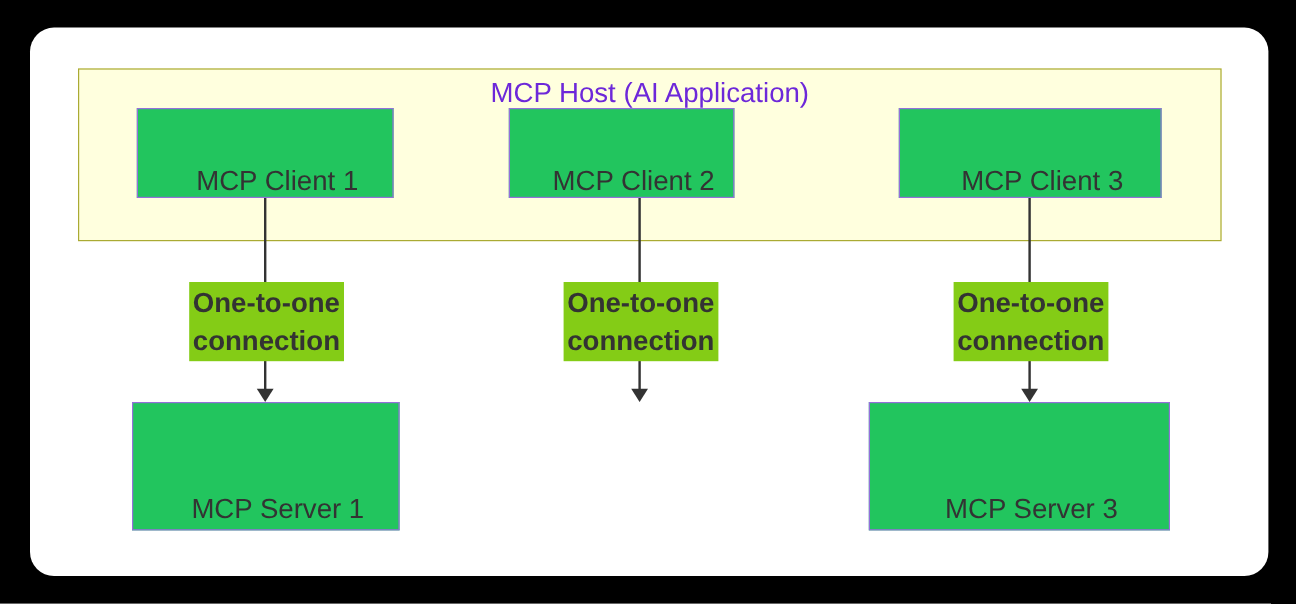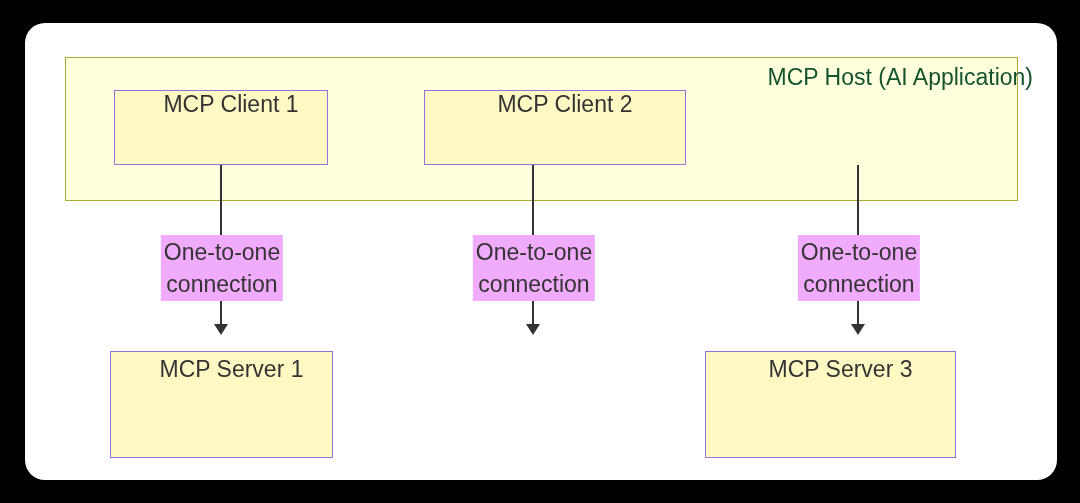--- a/index.html
+++ b/index.html
@@ -29,51 +29,51 @@
     left: 40px;
     top: 34px;
     width: 953px;
     height: 144px;
     background: #ffffde;
     border: 1px solid #aaaa33;
     box-sizing: border-box;
   }
   .host-title {
     position: absolute;
-    left: 16px;
+    left: 0;
     top: 4px;
     width: 100%;
-    text-align: right;
+    text-align: center;
     font-size: 23px;
     line-height: 30px;
-    color: #14532d;
+    color: #6d28d9;
   }
   .node {
     position: absolute;
-    background: #fef9c3;
+    background: #22c55e;
     border: 1px solid #9370db;
     box-sizing: border-box;
     display: flex;
     flex-direction: column;
     align-items: center;
-    justify-content: flex-start;
+    justify-content: flex-end;
     text-align: center;
     font-size: 23px;
     color: #333333;
     padding-left: 20px;
   }
   .client { top: 67px; height: 75px; }
   .client.c1 { left: 89px;  width: 214px; }
-  .client.c2 { left: 399px; width: 262px; }
+  .client.c2 { left: 399px; width: 188px; }
   .client.c3 { left: 724px; width: 219px; }
   
-  .server { top: 312px; height: 107px; line-height: 34px; margin-top: 16px; }
+  .server { top: 312px; height: 107px; line-height: 34px; }
   .server.s1 { left: 85px;  width: 223px; }
   .server.s2 { left: 376px; width: 265px; }
-  .server.s3 { left: 680px; width: 251px; }
+  .server.s3 { left: 699px; width: 251px; }
   .edge-line {
     position: absolute;
     top: 142px;
     width: 2px;
     height: 161px;
     background: #333333;
   }
   .edge-line.l1 { left: 195px; }
   .edge-line.l2 { left: 507px; }
   .edge-line.l3 { left: 832px; }
@@ -86,46 +86,50 @@
     border-right: 7px solid transparent;
     border-top: 11px solid #333333;
   }
   .arrowhead.a1 { left: 189px; }
   .arrowhead.a2 { left: 501px; }
   .arrowhead.a3 { left: 826px; }
   .edge-label {
     position: absolute;
     top: 212px;
     transform: translateX(-50%);
-    background: #f0abfc;
+    background: #84cc16;
     text-align: center;
     font-size: 23px;
     line-height: 32px;
     padding: 1px 3px;
     color: #333333;
     white-space: nowrap;
+    font-weight: bold;
   }
   .edge-label.e1 { left: 197px; }
   .edge-label.e2 { left: 509px; }
   .edge-label.e3 { left: 834px; }
 </style>
 </head>
 <body>
 
 <div class="card">
 
   <div class="host-box">
     <div class="host-title">MCP Host (AI Application)</div>
   </div>
 
   <div class="node client c1">
     <span>MCP Client 1</span>
   </div>
   <div class="node client c2">
     <span>MCP Client 2</span>
+  </div>
+  <div class="node client c3">
+    <span>MCP Client 3</span>
   </div>
 
   <div class="edge-line l1"></div>
   <div class="edge-line l2"></div>
   <div class="edge-line l3"></div>
 
   <div class="arrowhead a1"></div>
   <div class="arrowhead a2"></div>
   <div class="arrowhead a3"></div>
 

